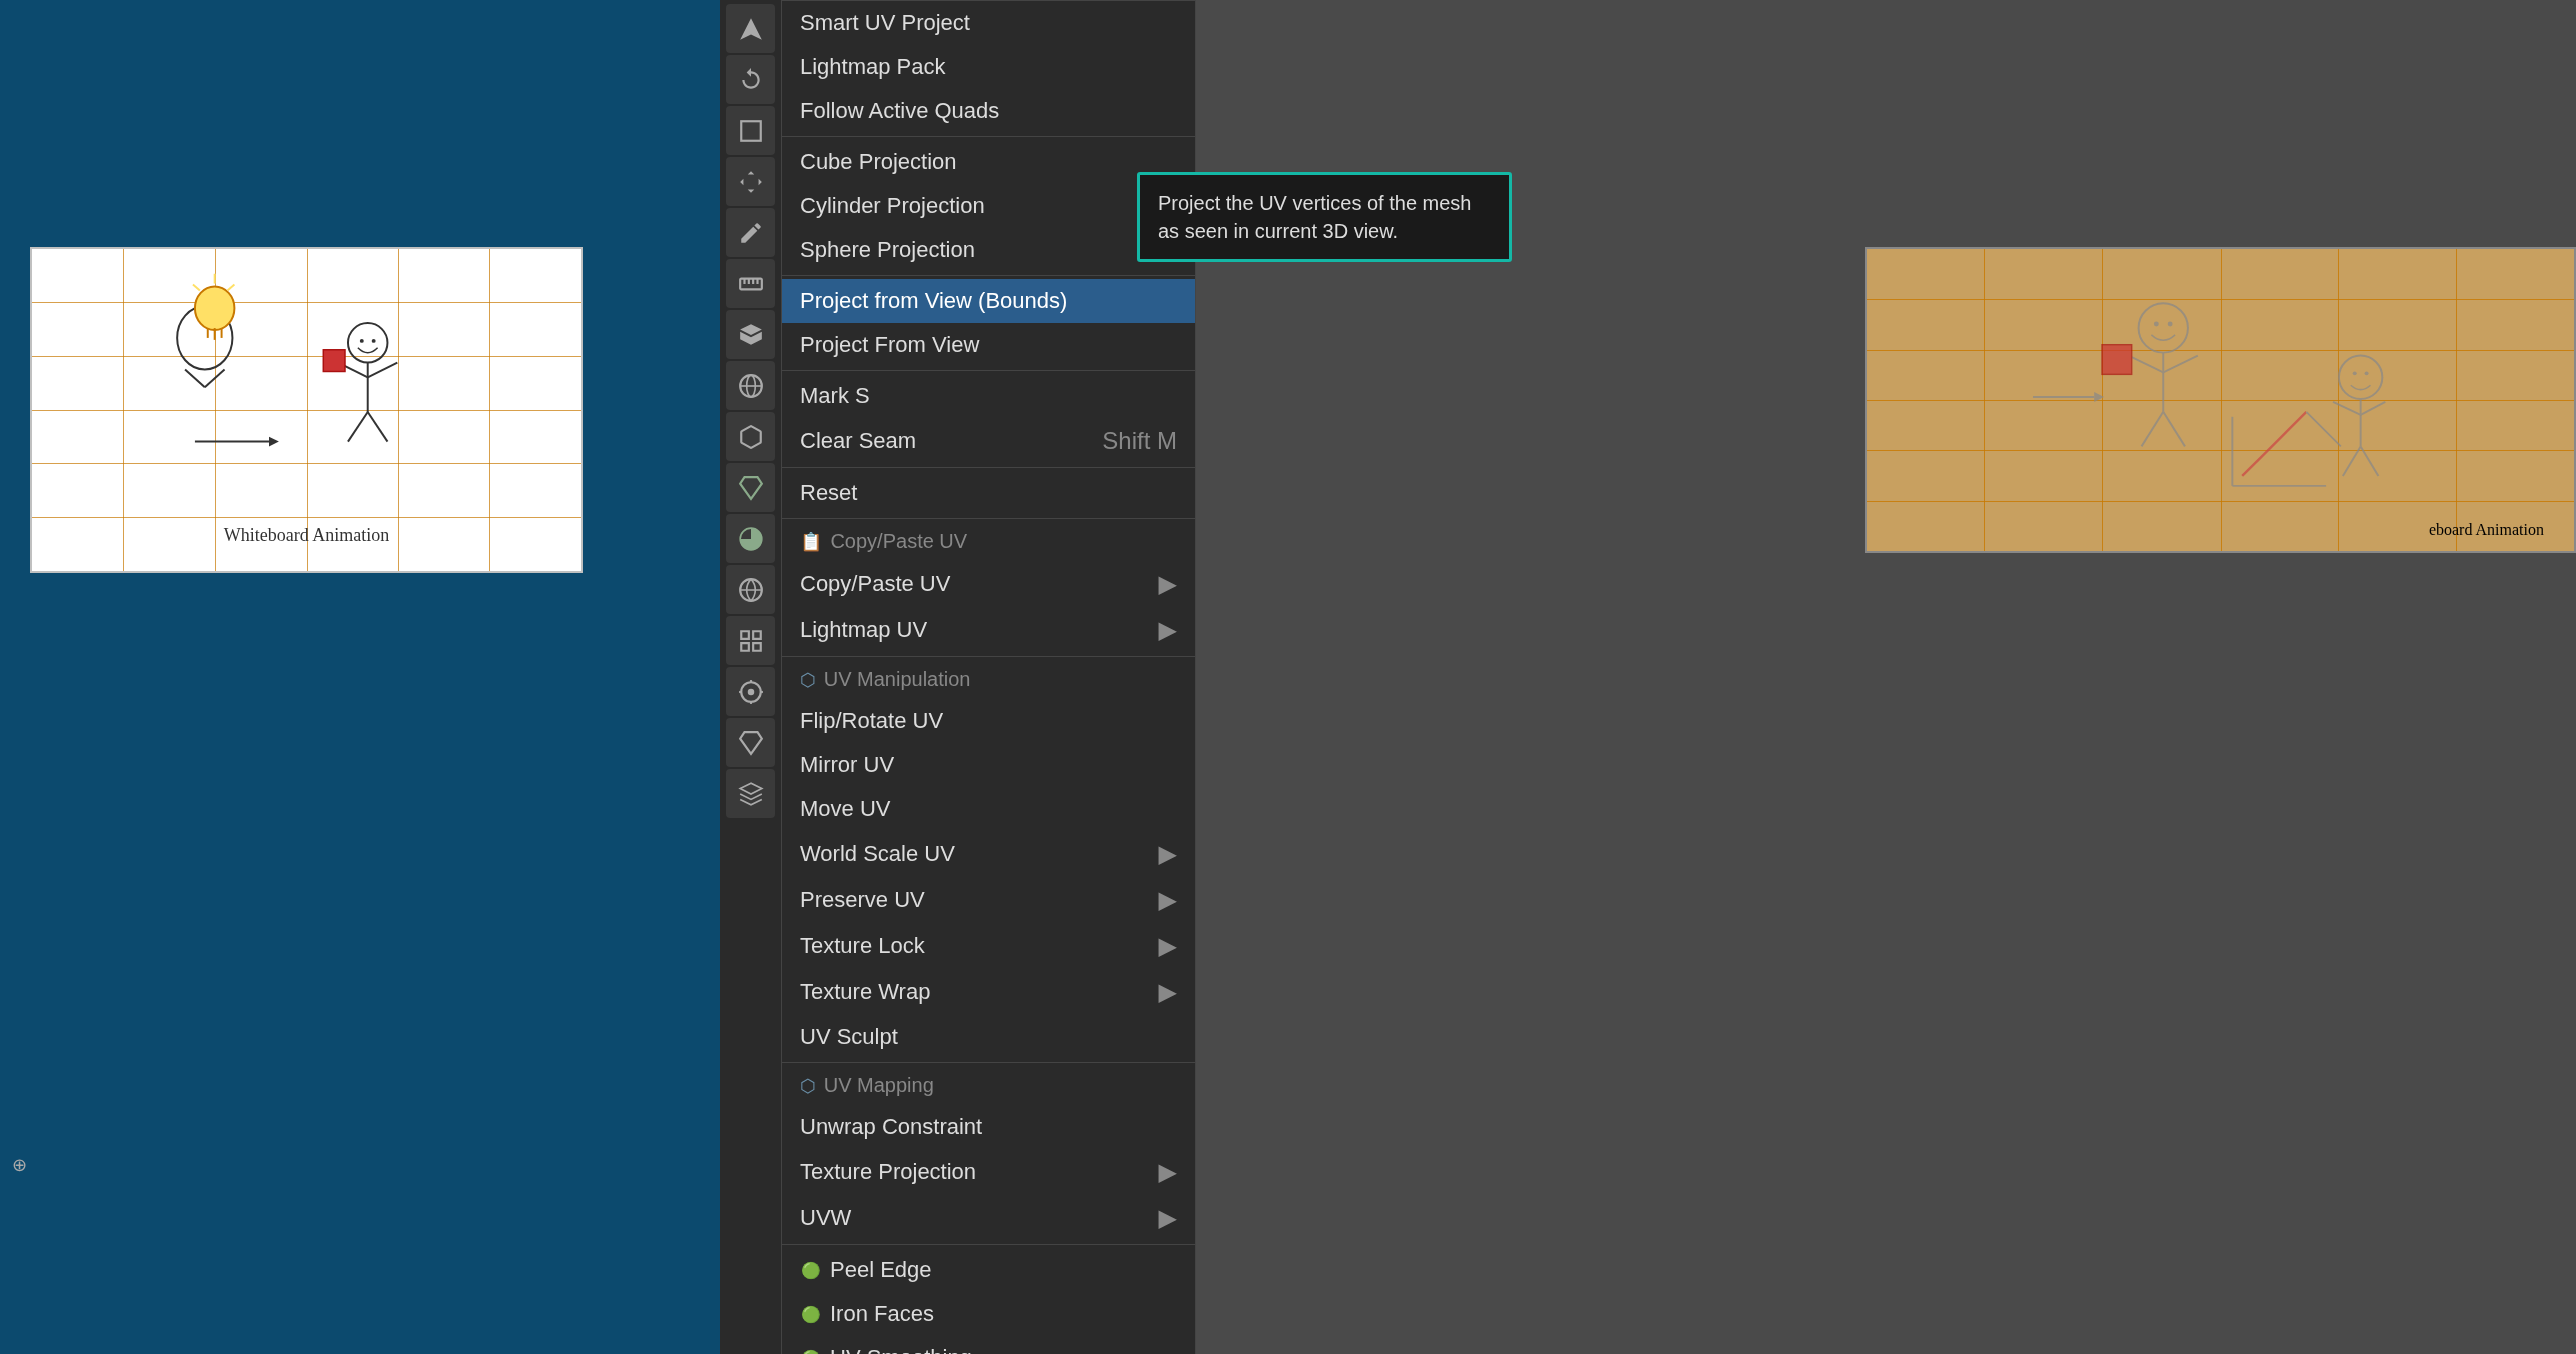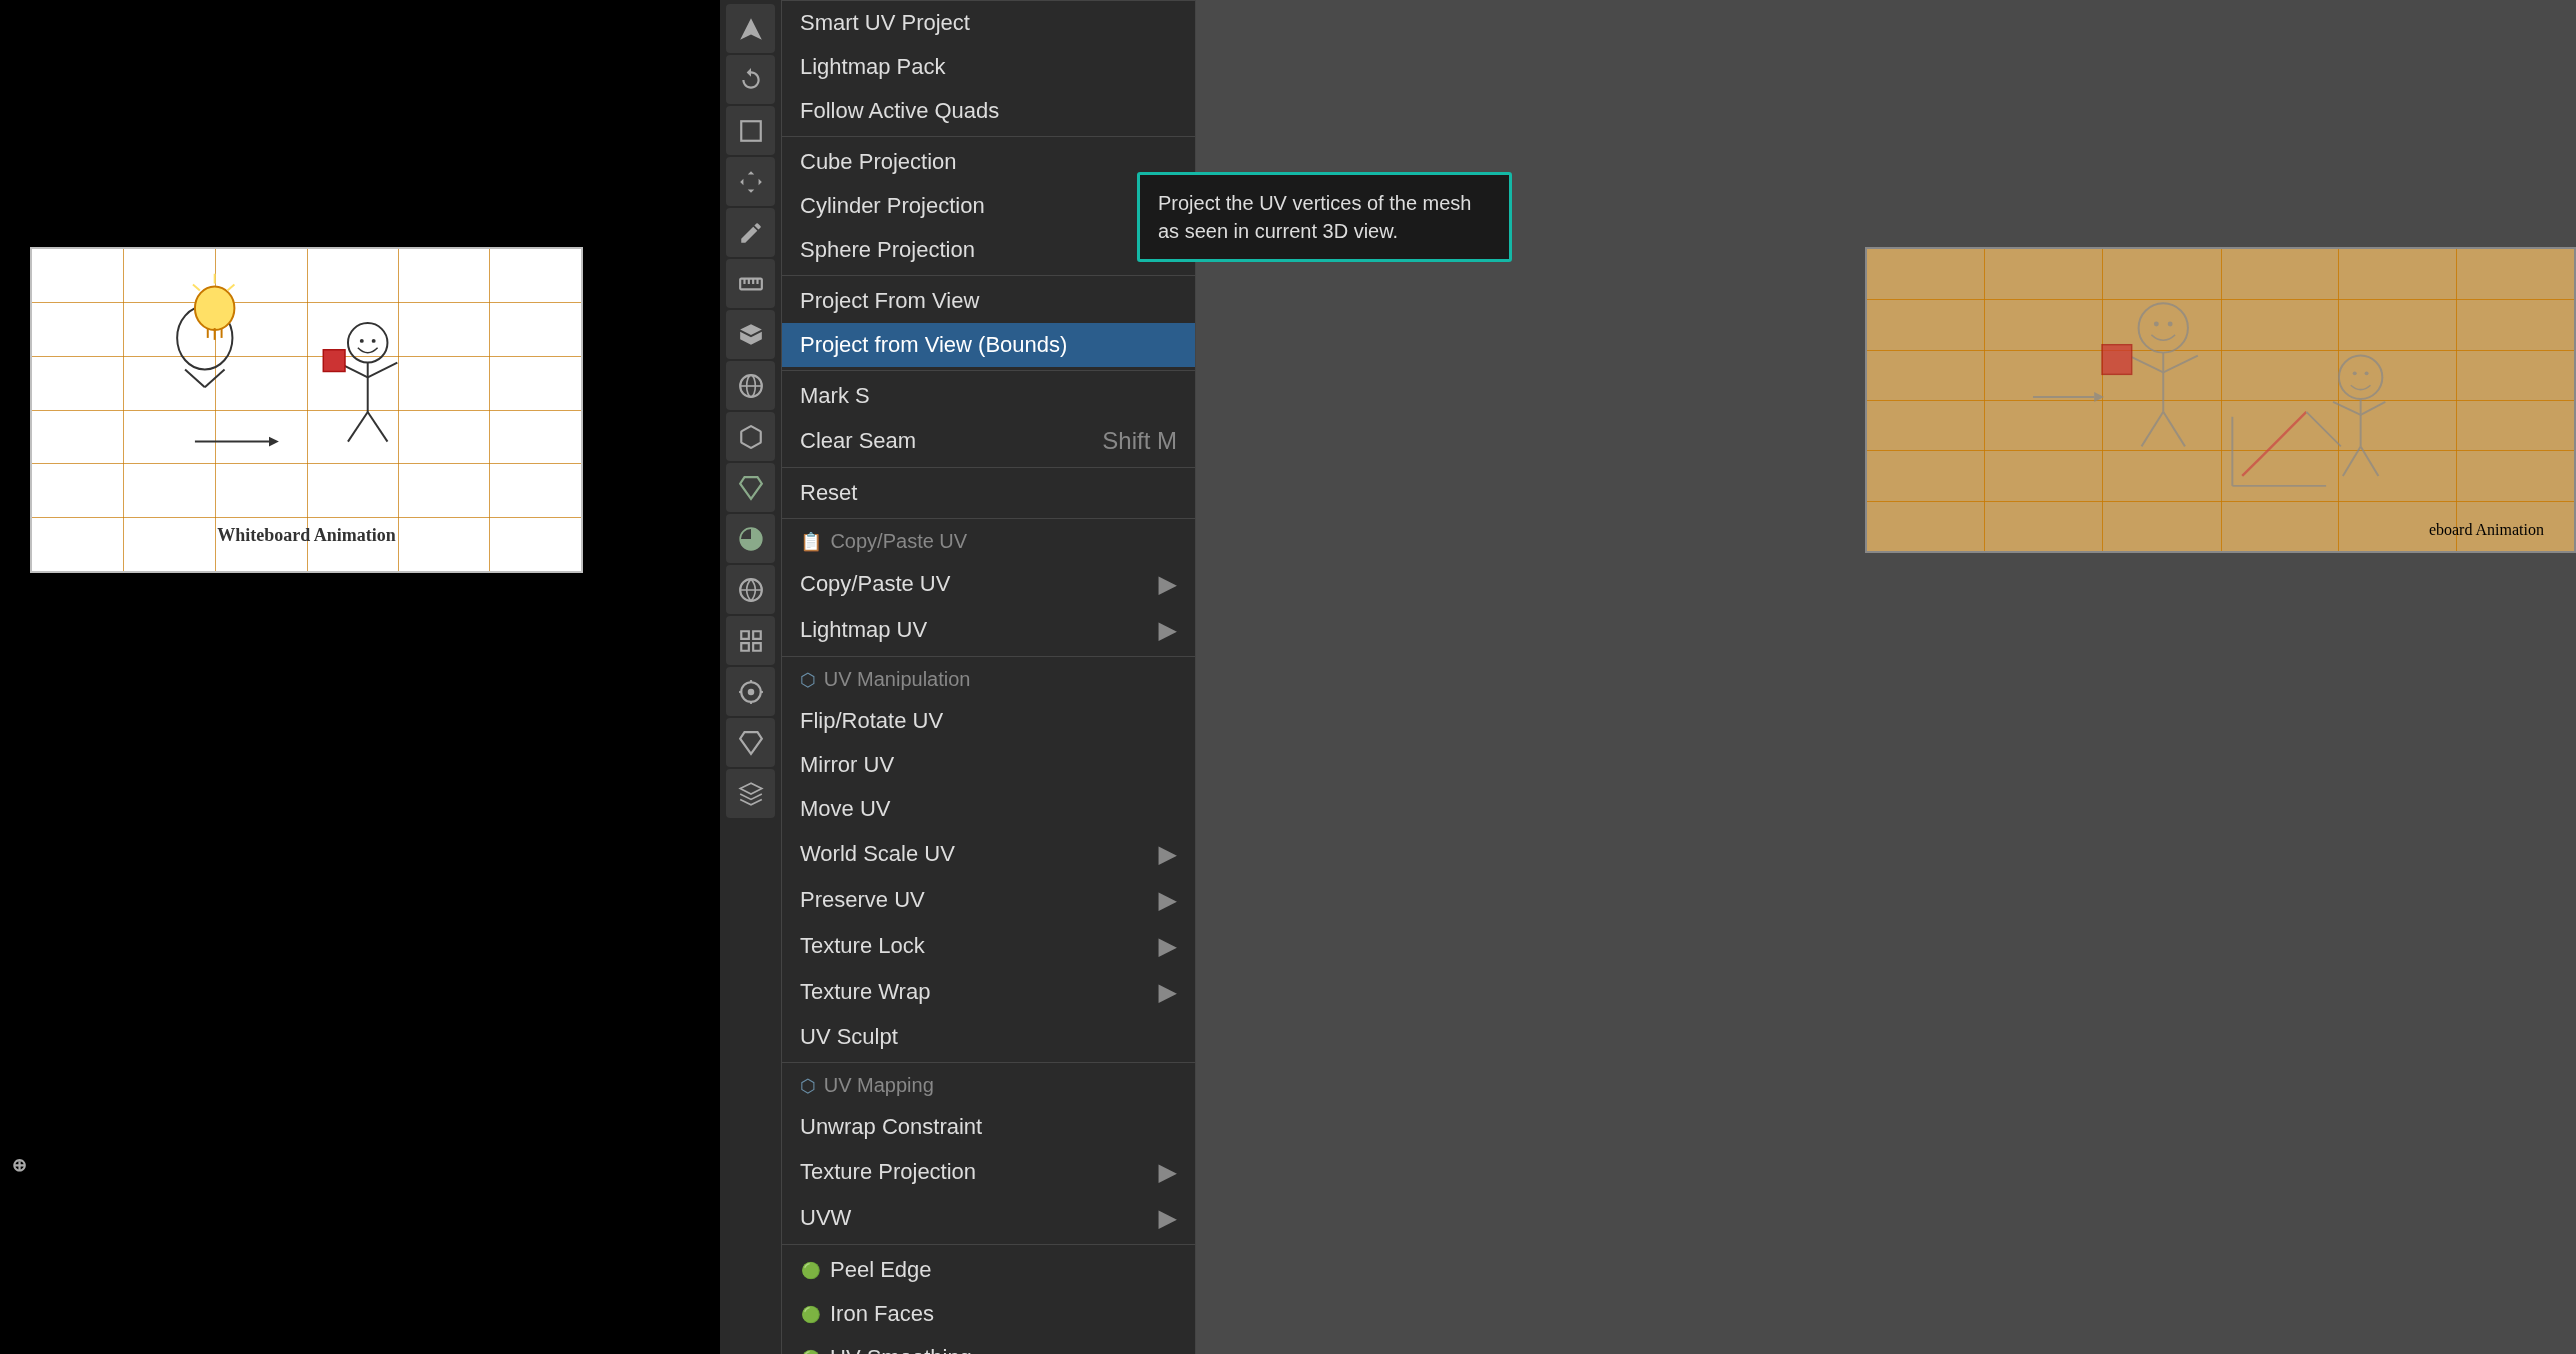--- a/index.html
+++ b/index.html
@@ -11,24 +11,23 @@
       font-size: 24px;
       overflow: hidden;
       display: flex;
       position: relative;
     }
 
     
     .viewport-area {
       width: 720px;
       height: 100%;
-      background: #000000;
+      background: #0c4a6e;
       position: relative;
       flex-shrink: 0;
-      font-weight: bold;
     }
 
     
     .whiteboard-canvas {
       position: absolute;
       top: 247px;
       left: 30px;
       width: 553px;
       height: 326px;
       background: #fff;
@@ -436,25 +435,25 @@
     <div class="menu-item">
       <span class="item-label">Cube Projection</span>
     </div>
     <div class="menu-item">
       <span class="item-label">Cylinder Projection</span>
     </div>
     <div class="menu-item">
       <span class="item-label">Sphere Projection</span>
     </div>
     <div class="menu-separator"></div>
-    <div class="menu-item">
-      <span class="item-label">Project From View</span>
-    </div>
     <div class="menu-item active">
       <span class="item-label">Project from View (Bounds)</span>
+    </div>
+    <div class="menu-item">
+      <span class="item-label">Project From View</span>
     </div>
     <div class="menu-separator"></div>
     <div class="menu-item">
       <span class="item-label">Mark S</span>
     </div>
     <div class="menu-item">
       <span class="item-label">Clear Seam</span>
       <span class="submenu-arrow">Shift M</span>
     </div>
     <div class="menu-separator"></div>

